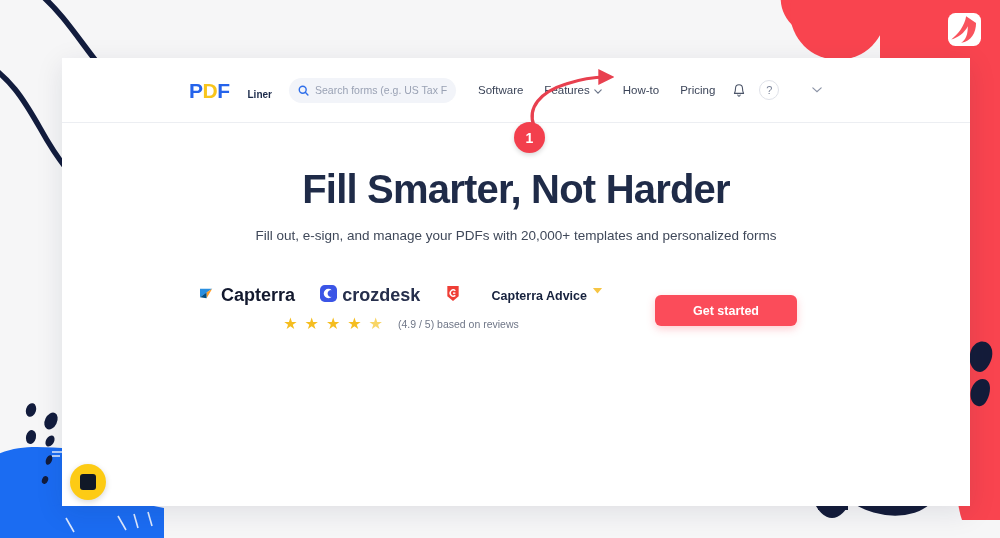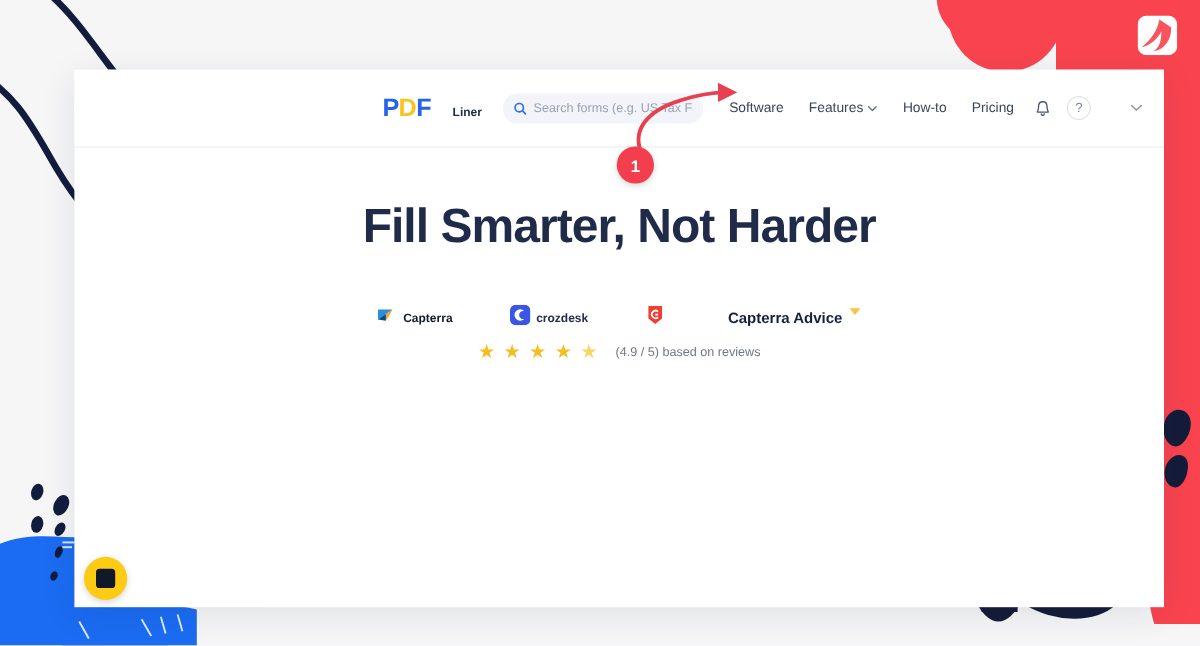--- a/index.html
+++ b/index.html
@@ -30,21 +30,20 @@
 
   
   #header {
     position: relative;
     height: 65px;
     background: #fff;
     border-bottom: 1px solid #eceef2;
     display: flex;
     align-items: center;
     padding: 0 18px 0 0;
-    justify-content: flex-end;
   }
   #logo { display:flex; align-items:flex-end; margin-left:127px; user-select:none; }
   .logo-text { font-size: 21px; font-weight: 800; letter-spacing: -0.5px; line-height: 1; }
   .logo-p { color: #2563eb; }
   .logo-d { color: #f8c51c; }
   .logo-f { color: #2563eb; }
   .logo-liner { font-size: 10px; font-weight: 700; color: #1b2a4a; margin-left: 18px; padding-bottom: 1px; }
 
   #search-box {
     margin-left: 17px;
@@ -101,21 +100,21 @@
     margin-top: 42px;
     display: flex; align-items: flex-start; justify-content: center;
     gap: 0;
   }
   #badges { width: 420px; }
   #badge-logos {
     display:flex; align-items:center; justify-content:space-between;
     padding: 0 8px;
   }
   .badge { display:flex; align-items:center; gap:5px; }
-  .badge-label { font-size: 10px; font-weight: 700; color: #1d2a45; white-space:nowrap; }
+  .badge-label { font-size: 18px; font-weight: 700; color: #1d2a45; white-space:nowrap; }
   .badge-label.capterra { color:#13192e; }
   .badge-label.crozdesk { color:#262f4c; }
   .badge-label.sa { color:#16213d; font-size:12.5px; }
 
   #stars-row {
     margin-top: 10px;
     display:flex; align-items:center; justify-content:center; gap:7px;
   }
   .star { font-size: 16px; color: #f5bd1f; line-height:1; }
   .star.partial { color: #f8d566; }
@@ -297,20 +296,21 @@
 
       <span id="account-chev">
         <svg width="10" height="6" viewBox="0 0 12 7">
             <path d="M1,1 L6,5.6 L11,1" fill="none" stroke="#8a92a5" stroke-width="1.4" stroke-linecap="round"></path>
           </svg>
       </span>
     </header>
 
     <section id="hero">
       <h1 id="hero-title">Fill Smarter, Not Harder</h1>
+      <p id="hero-sub">Fill out, e-sign, and manage your PDFs with 20,000+ templates and personalized forms</p>
 
       <div id="proof-row">
 
         <div id="badges">
           <div id="badge-logos">
 
             <span class="badge">
               <span>
                 <svg width="17" height="15" viewBox="0 0 18 16">
                   <path d="M1,3 L14,3 L1,12 Z" fill="#2a8fe0"></path>
@@ -356,20 +356,23 @@
           <div id="stars-row">
             <span class="star">★</span>
             <span class="star">★</span>
             <span class="star">★</span>
             <span class="star">★</span>
             <span class="star partial">★</span>
             <span id="rating-text">(4.9 / 5) based on reviews</span>
           </div>
         </div>
 
+        <div id="cta-wrap">
+          <button id="get-started-btn">Get started</button>
+        </div>
       </div>
 
       <div id="content-placeholder"></div>
     </section>
   </div>
 
   <svg id="annotation-layer" viewBox="0 0 1000 538">
     <defs>
       <marker id="arrowhead" markerWidth="5" markerHeight="5" refX="2.4" refY="2.5" orient="auto">
         <path d="M0,0 L5,2.5 L0,5 Z" fill="#e8404f"></path>

